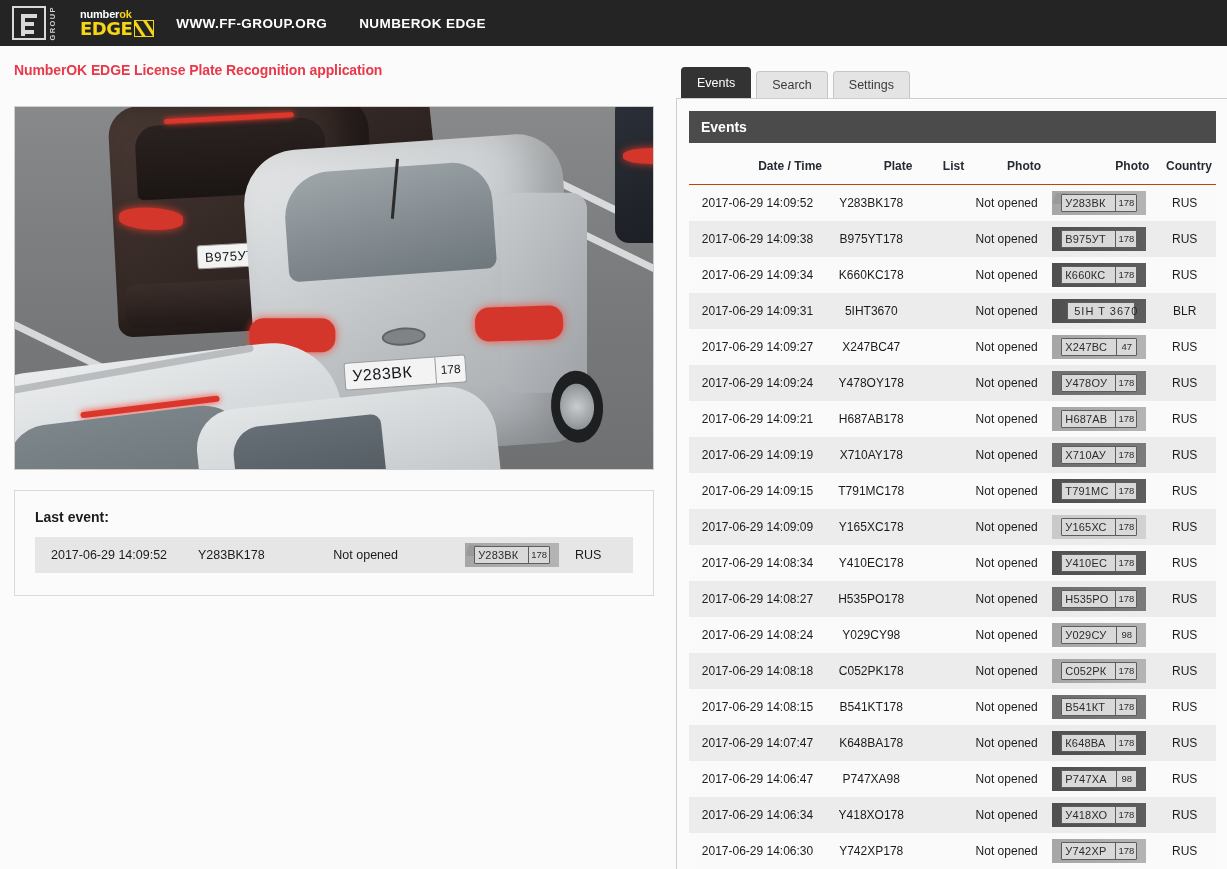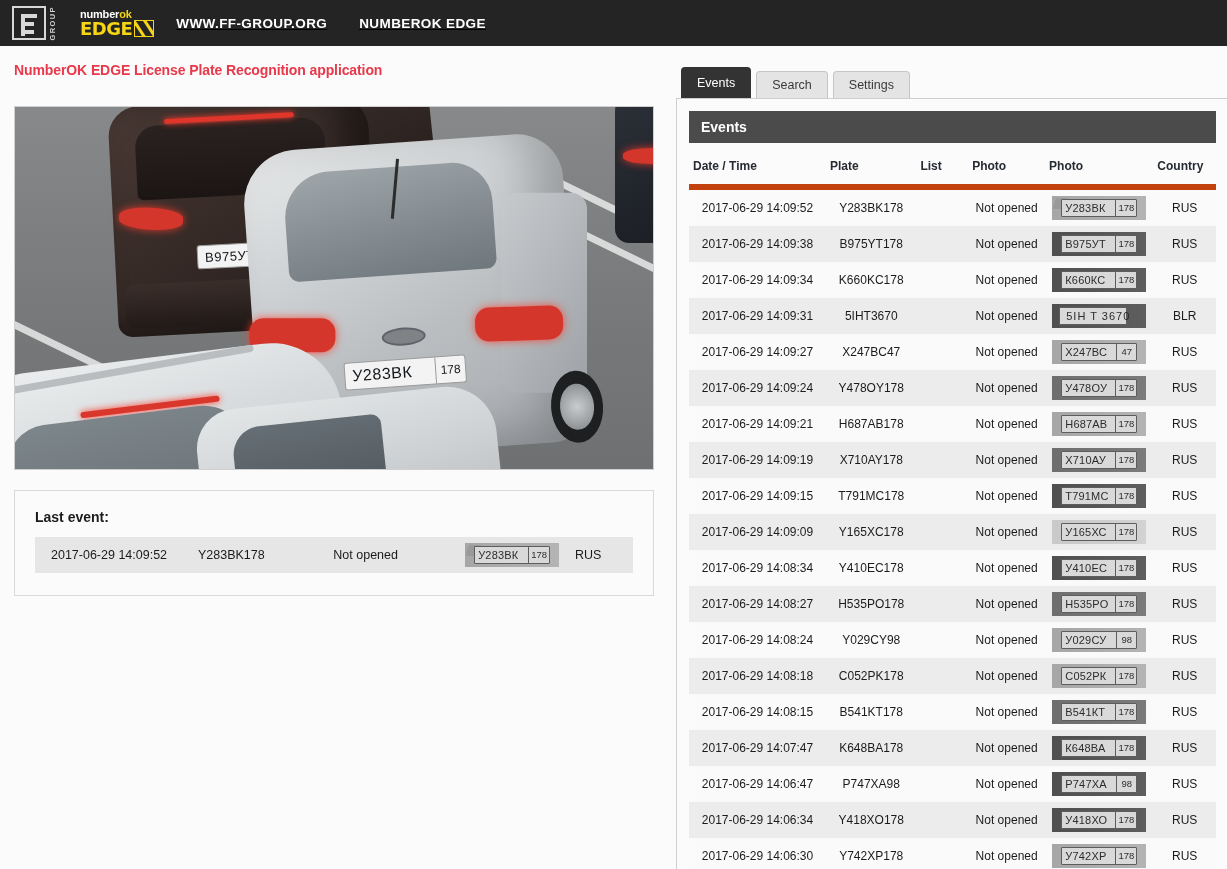--- a/index.html
+++ b/index.html
@@ -69,21 +69,21 @@
     width: 20px; height: 17px; margin-left: 2px; position: relative;
     border: 1.5px solid #f5d516;
     overflow:hidden;
   }
   .nok-slash::after {
     content:""; position:absolute; left:-4px; top:-2px;
     width: 3px; height: 30px; background:#f5d516;
     transform: rotate(-33deg); transform-origin: top left;
     box-shadow: 9px 0 0 0 #f5d516;
   }
-  .topnav { display:flex; align-items:flex-end;text-decoration:underline; }
+  .topnav { display:flex; align-items:flex-end; }
   .topnav a {
     color: #ffffff; text-decoration: none;
     font-size: 13.5px; font-weight: bold; letter-spacing: .4px;
     margin-right: 32px;
   }
 
   
   .page-title {
     color: #e8384a;
     font-size: 14px;
@@ -297,22 +297,22 @@
     background: #4b4b4b;
     color: #ffffff;
     font-size: 14px; font-weight: bold;
     padding: 8px 12px;
     margin-bottom: 6px;
   }
   table.events { width: 100%; border-collapse: collapse; }
   table.events th {
     font-size: 12px; font-weight: bold; color:#262b33;
     padding: 10px 4px 11px 4px;
-    border-bottom: 6px solid #c2410c;
-    text-align: left;
+    border-bottom: 1px solid #c2410c;
+    text-align: right;
   }
   table.events td {
     font-size: 12px; color:#1b1b1b;
     padding: 6px 4px;
     text-align: center;
     height: 33px;
   }
   table.events tbody tr:nth-child(even) { background: #ececec; }
   table.events tbody tr:nth-child(odd) { background: #fafafa; }
   th.c-dt, td.c-dt { width: 160px; }
@@ -342,21 +342,21 @@
     letter-spacing:.2px; line-height:1; white-space:nowrap;
     font-family:"Liberation Sans", sans-serif;
   }
   .thumb .preg {
     margin-left:auto; height:100%; min-width:20px;
     border-left:1px solid #5d5d5d;
     display:flex; align-items:center; justify-content:center;
     font-size: 9.5px; color:#2c2c2c; padding: 0 2px;
     line-height:1;
   }
-  .thumb.blr .plate { width: 68px; left:7px; right:auto; }
+  .thumb.blr .plate { width: 68px; left:15px; right:auto; }
   .thumb.blr .pmain { padding-left:6px; font-size: 11px; letter-spacing: 1px; }
 
   
   .bg-dark   { background: linear-gradient(90deg,#4f4f4f,#5e5e5e); }
   .bg-mid    { background: linear-gradient(90deg,#6e6e6e,#7b7b7b); }
   .bg-light  { background: linear-gradient(90deg,#a6a6a6,#b4b4b4); }
   .bg-vlight { background: linear-gradient(90deg,#c9c9c9,#d2d2d2); }
   .thumb .corner {
     position:absolute; left:2px; top:2px; width:16px; height:11px;
     background:#9a9a9a; border-radius: 2px 6px 2px 2px; transform: skewX(-18deg);

